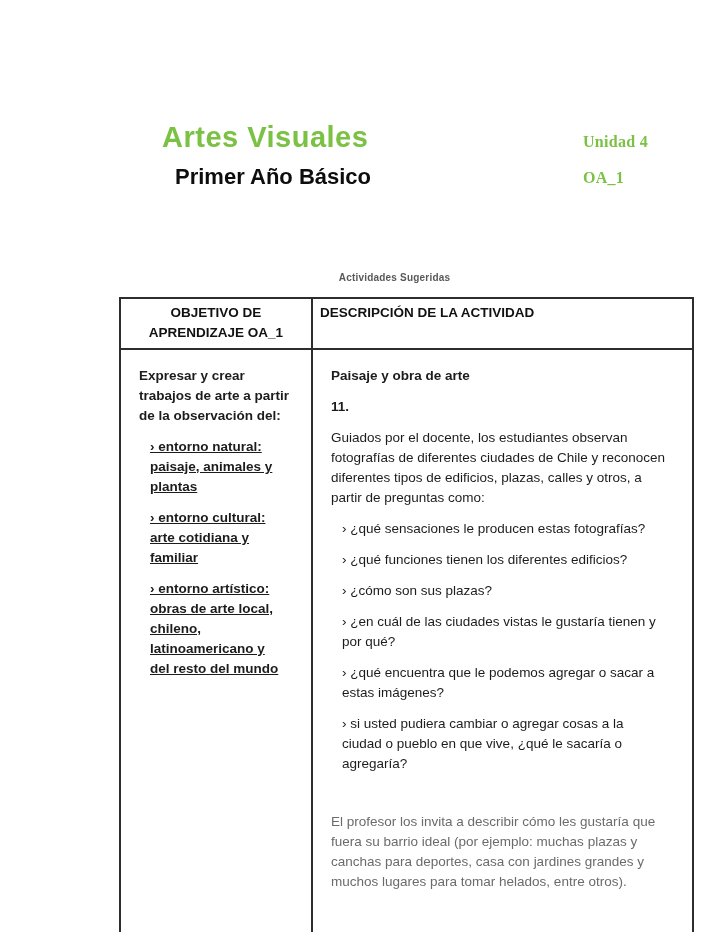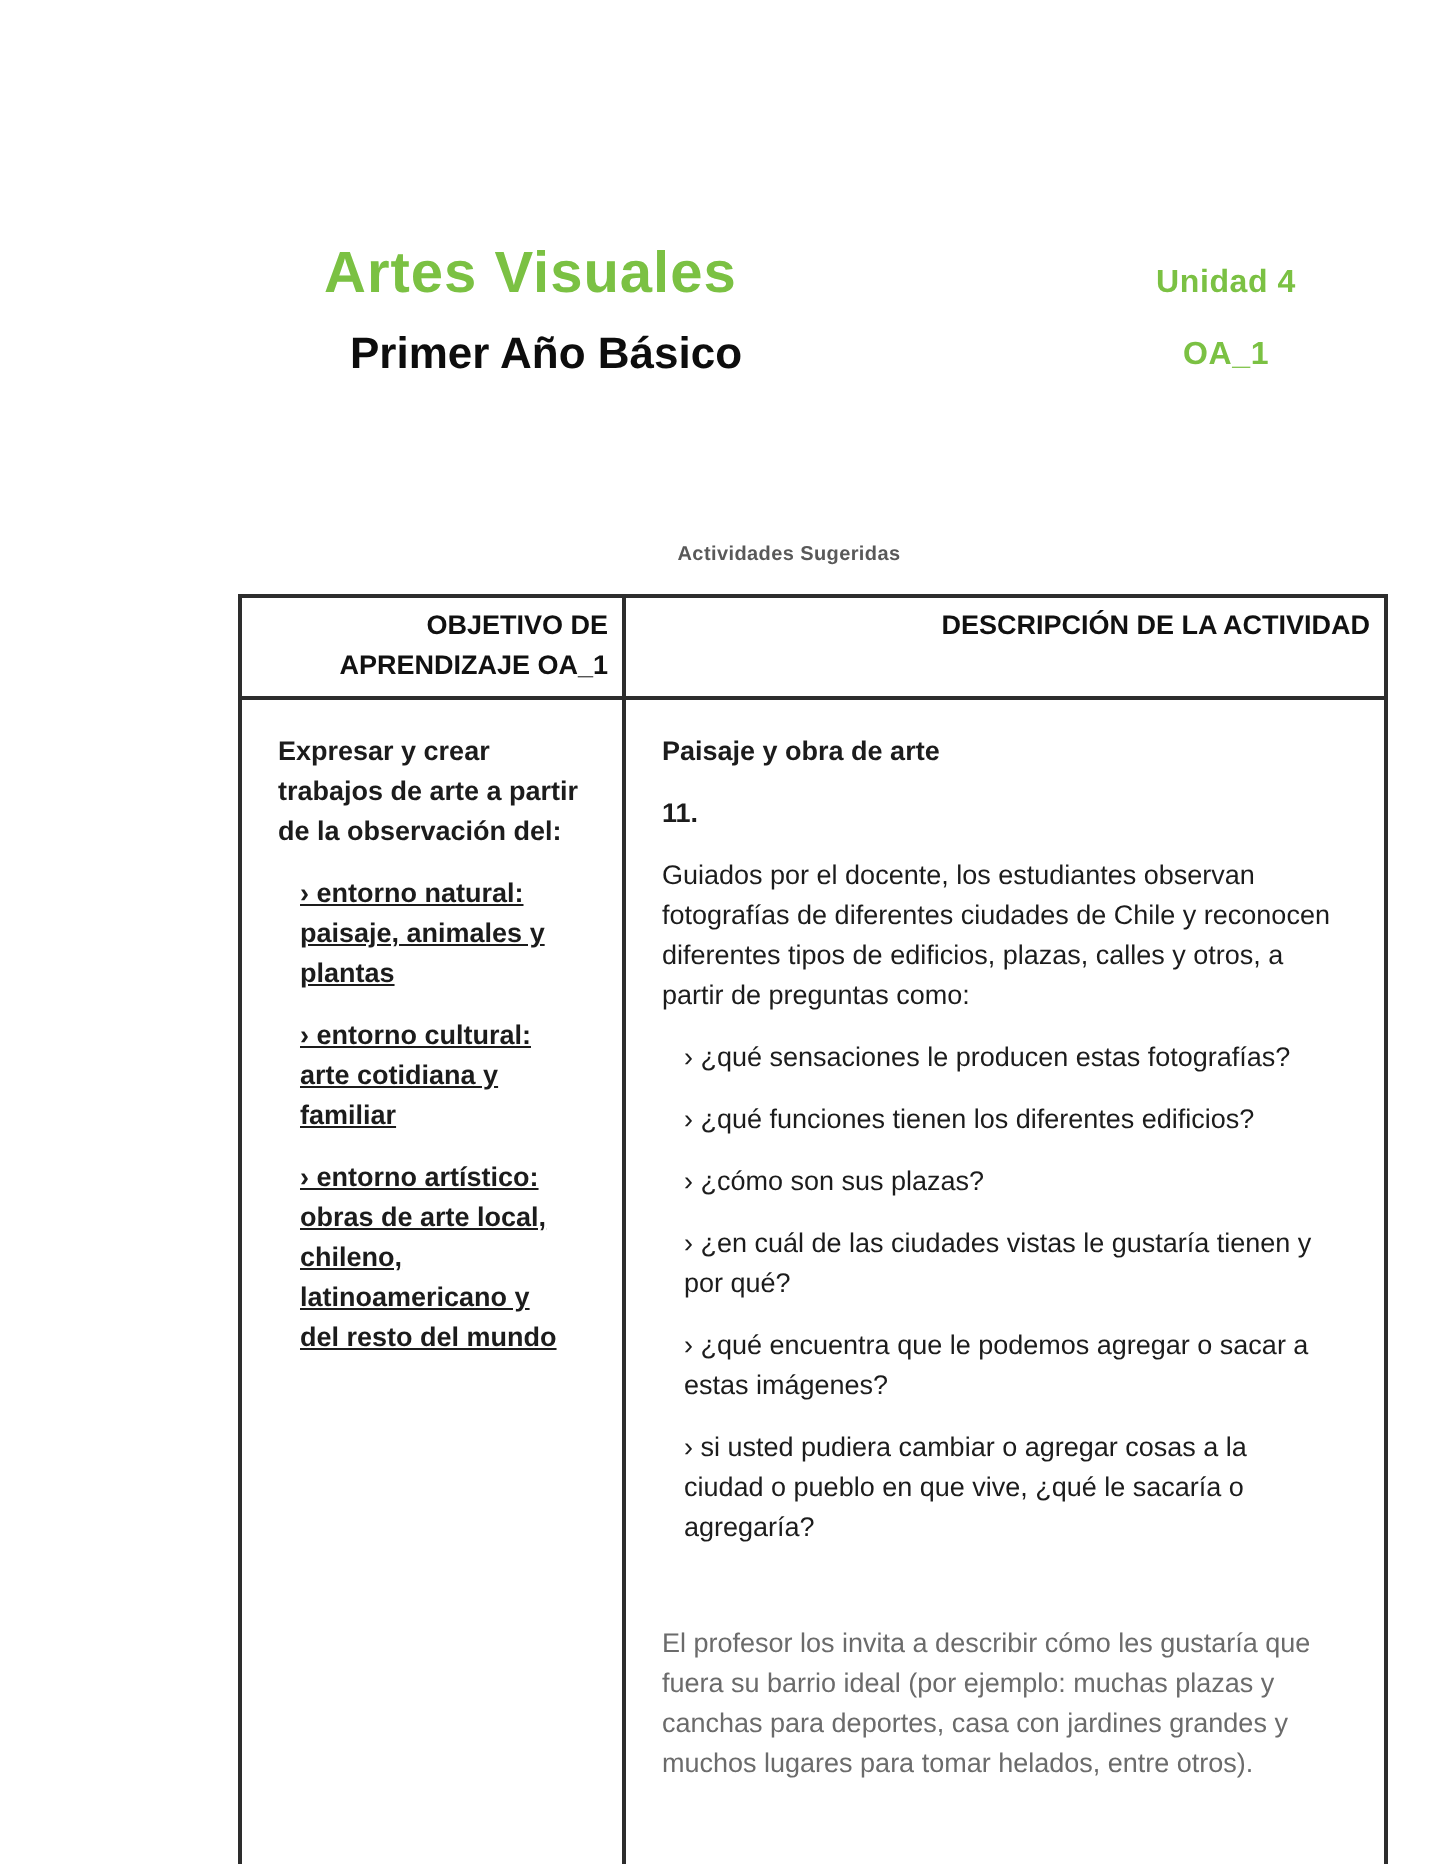--- a/index.html
+++ b/index.html
@@ -35,21 +35,22 @@
     letter-spacing: 0.5px;
   }
   .doc-subtitle {
     color: #0d0d0d;
     font-size: 22px;
     font-weight: bold;
     line-height: 26px;
     padding-left: 34px;
   }
   .doc-header-right {
-    text-align: center;
+    text-align: left;
+    font-family: Liberation Serif, serif;
   }
   .doc-unit, .doc-oa {
     color: #7BC143;
     font-size: 16px;
     font-weight: bold;
     line-height: 25px;
     letter-spacing: 0.3px;
   }
   
   .section-title {
@@ -74,22 +75,22 @@
     font-size: 13.5px;
     font-weight: bold;
     color: #111111;
     vertical-align: top;
     padding: 4px 7px 5px 7px;
     line-height: 20px;
     height: 48px;
   }
   .col-objective { width: 192px; }
   .col-description { width: 381px; }
-  .th-objective { text-align: right; }
-  .th-description { text-align: right; }
+  .th-objective { text-align: center; }
+  .th-description { text-align: left; }
   .activity-table td {
     vertical-align: top;
     padding: 5px 7px 24px 7px;
     font-size: 13.5px;
     line-height: 20px;
     color: #1c1c1c;
     height: 658px;
     border-radius: 22px;
   }
   

